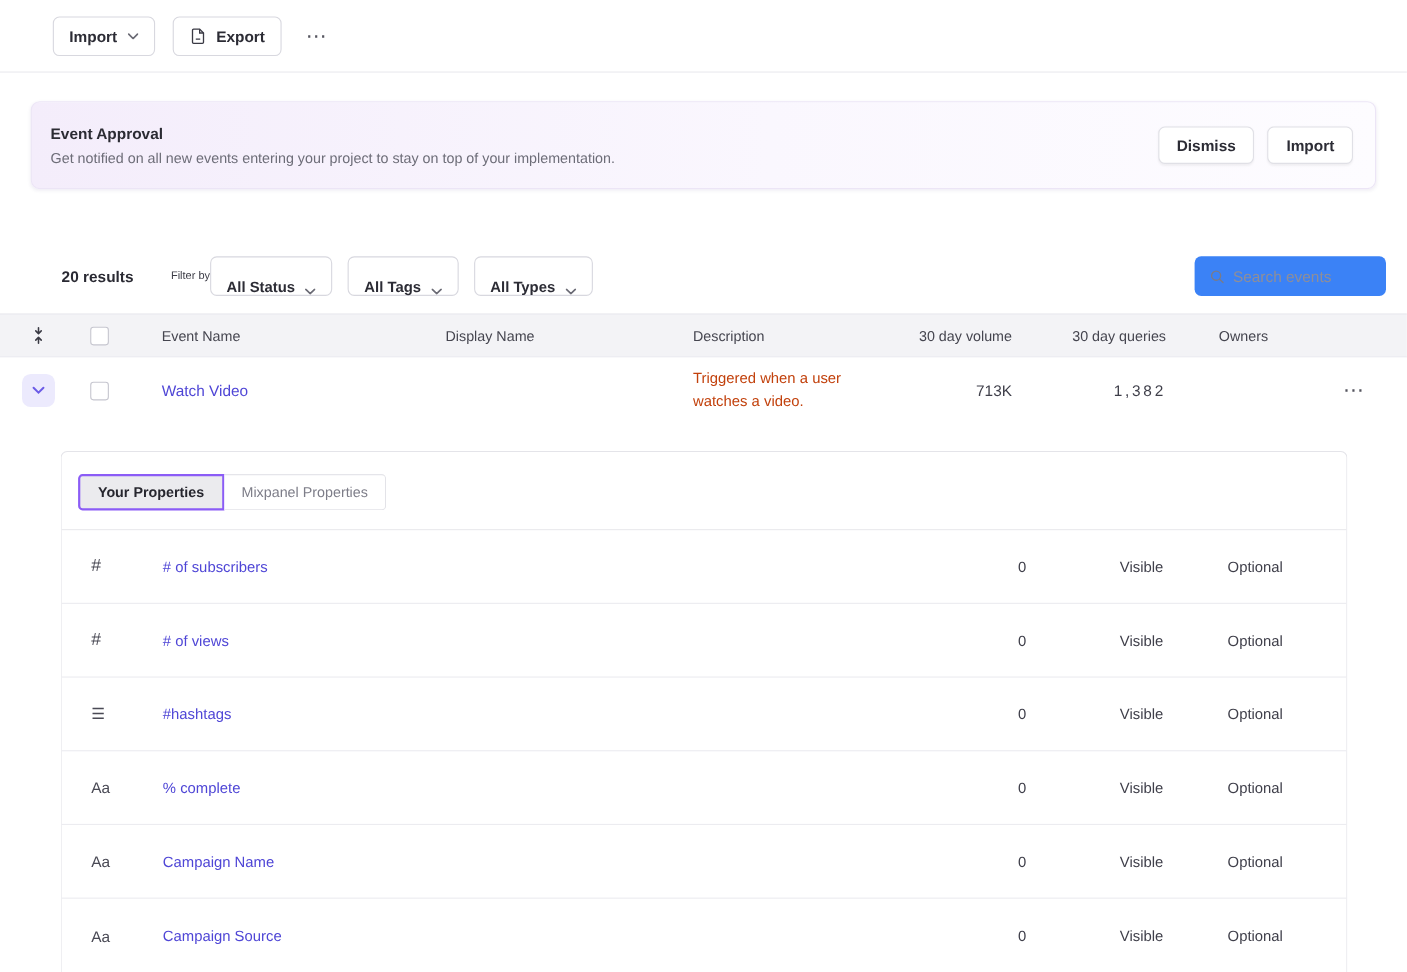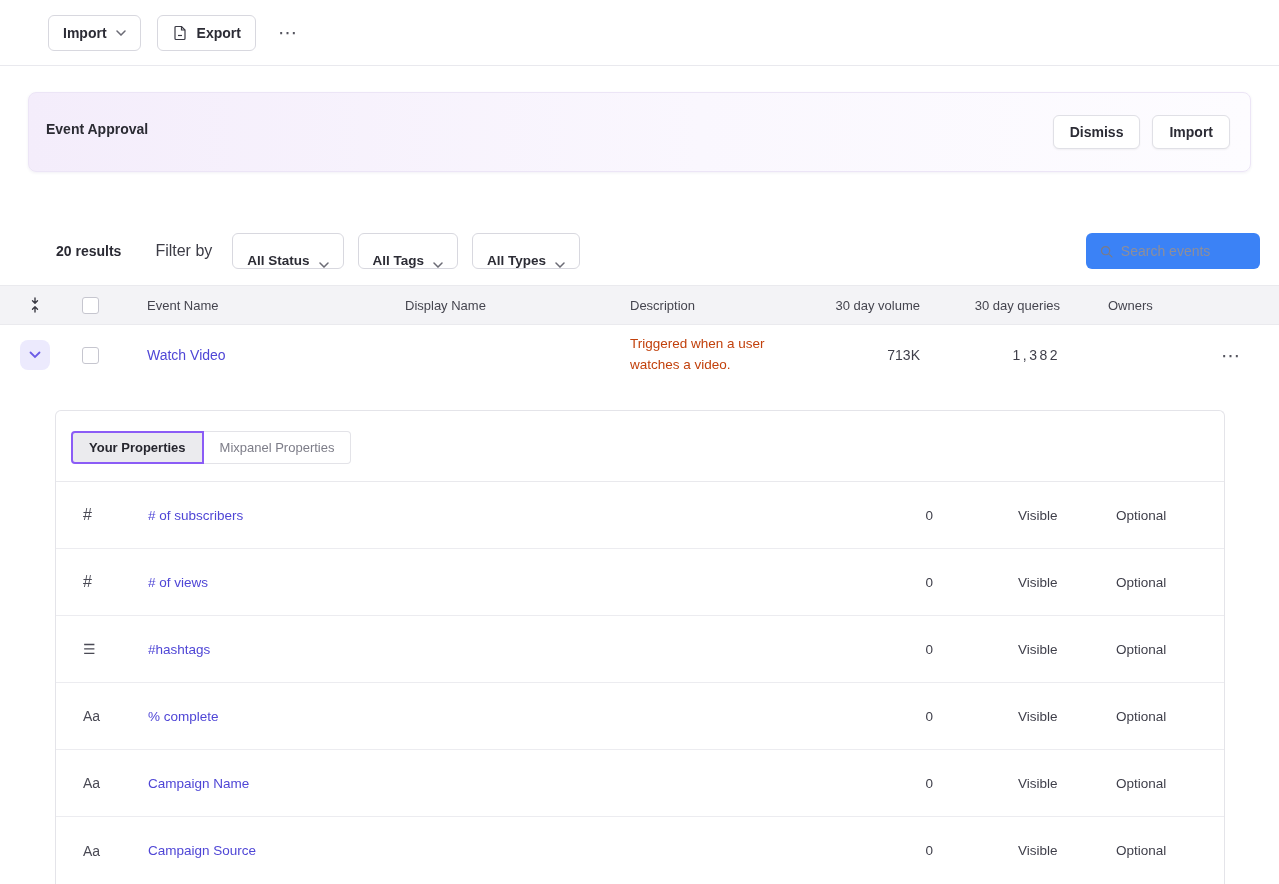--- a/index.html
+++ b/index.html
@@ -31,21 +31,21 @@
   .banner-title { font-size: 14px; font-weight: 700; color: #2b2b33; margin-bottom: 7px; }
   .banner-desc { font-size: 13px; color: #6d6d78; }
   .banner-actions { display: flex; gap: 12px; }
   .btn-white { background: #fff; border: 1px solid #e0e0e6; border-radius: 6px;
     padding: 0 16px; height: 34px; font-size: 14px; font-weight: 600; color: #2c2c35;
     box-shadow: 0 1px 2px rgba(0,0,0,0.05); }
 
   
   .filter-row { display: flex; align-items: center; margin: 61px 19px 0 56px; height: 36px; }
   .results-count { font-size: 14px; font-weight: 700; color: #2a2a33; margin-right: 34px; }
-  .filter-by { font-size: 16px; font-weight: 500; color: #3c3c46; margin-right: 20px; }
+  .filter-by { font-size: 10px; font-weight: 500; color: #3c3c46; }
   .dropdown { display: inline-flex; align-items: flex-end; gap: 9px; height: 36px; padding: 0 14px;
     border: 1px solid #d8d8df; border-radius: 6px; background: #fff;
     font-size: 13.5px; font-weight: 600; color: #2c2c35; margin-right: 14px; }
   .search { margin-left: auto; width: 174px; height: 36px; background: #3b82f6;
     border-radius: 6px; display: flex; align-items: center; padding: 0 14px; gap: 8px; }
   .search input { border: none; background: transparent; outline: none; font-size: 14px;
     color: #3a3a44; width: 100%; font-family: inherit; }
   .search input::placeholder { color: #8e8e99; }
 
   
@@ -114,20 +114,21 @@
     </button>
     <button class="more-btn">
       <span>⋯</span>
     </button>
   </div>
 </header>
 
 <section class="banner">
   <div class="banner-text">
     <div class="banner-title">Event Approval</div>
+    <div class="banner-desc">Get notified on all new events entering your project to stay on top of your implementation.</div>
   </div>
   <div class="banner-actions">
     <button class="btn-white">Dismiss</button>
     <button class="btn-white">Import</button>
   </div>
 </section>
 
 <div class="filter-row">
   <span class="results-count">20 results</span>
   <span class="filter-by">Filter by</span>

